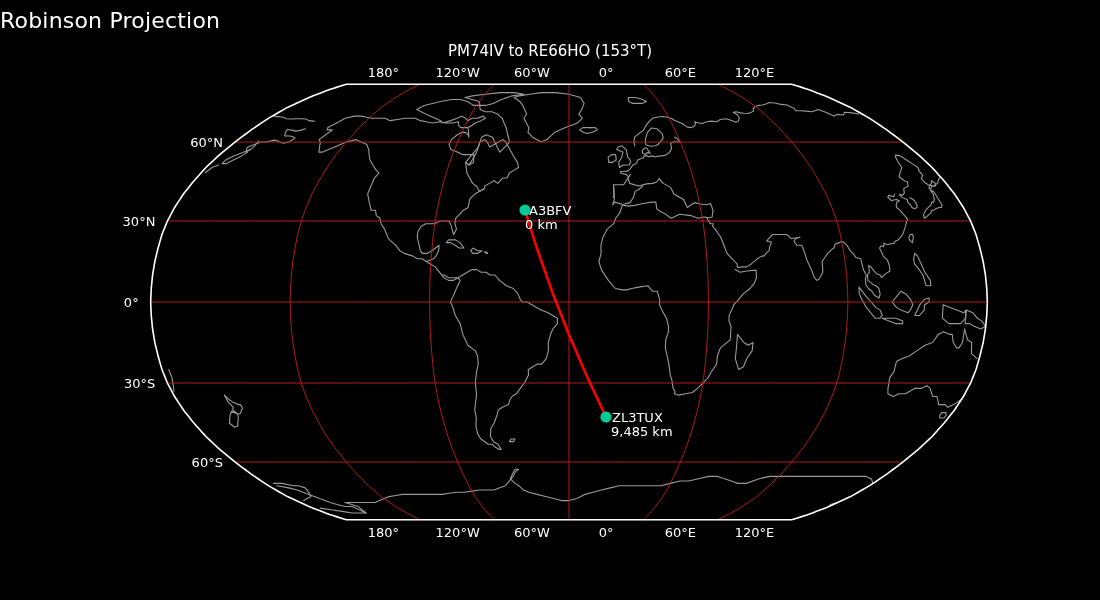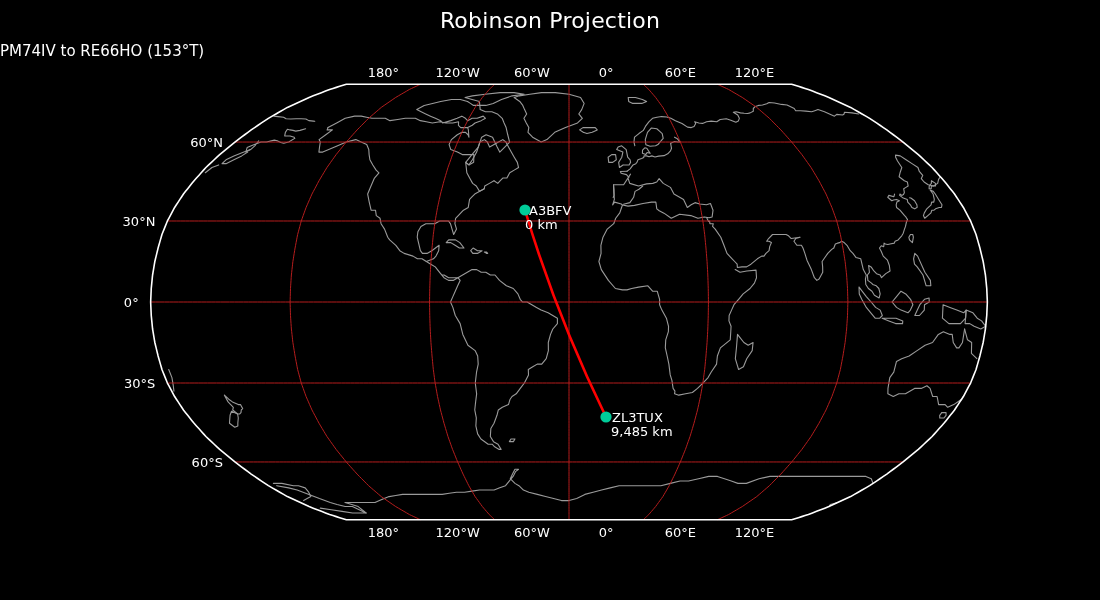--- a/index.html
+++ b/index.html
@@ -13,30 +13,30 @@
     height: 600px;
     background: #000000;
     overflow: hidden;
     font-family: "DejaVu Sans", sans-serif;
   }
   #title {
     position: absolute;
     left: 0;
     top: 8px;
     width: 1100px;
-    text-align: center;
     color: #ffffff;
     font-size: 22px;
     letter-spacing: 0.2px;
   }
   #subtitle {
     position: absolute;
     left: 0;
     top: 42px;
     width: 1100px;
+    text-align: center;
     color: #ffffff;
     font-size: 15px;
   }
   #mapsvg {
     position: absolute;
     left: 0;
     top: 0;
   }
   .axlabel {
     fill: #ffffff;

